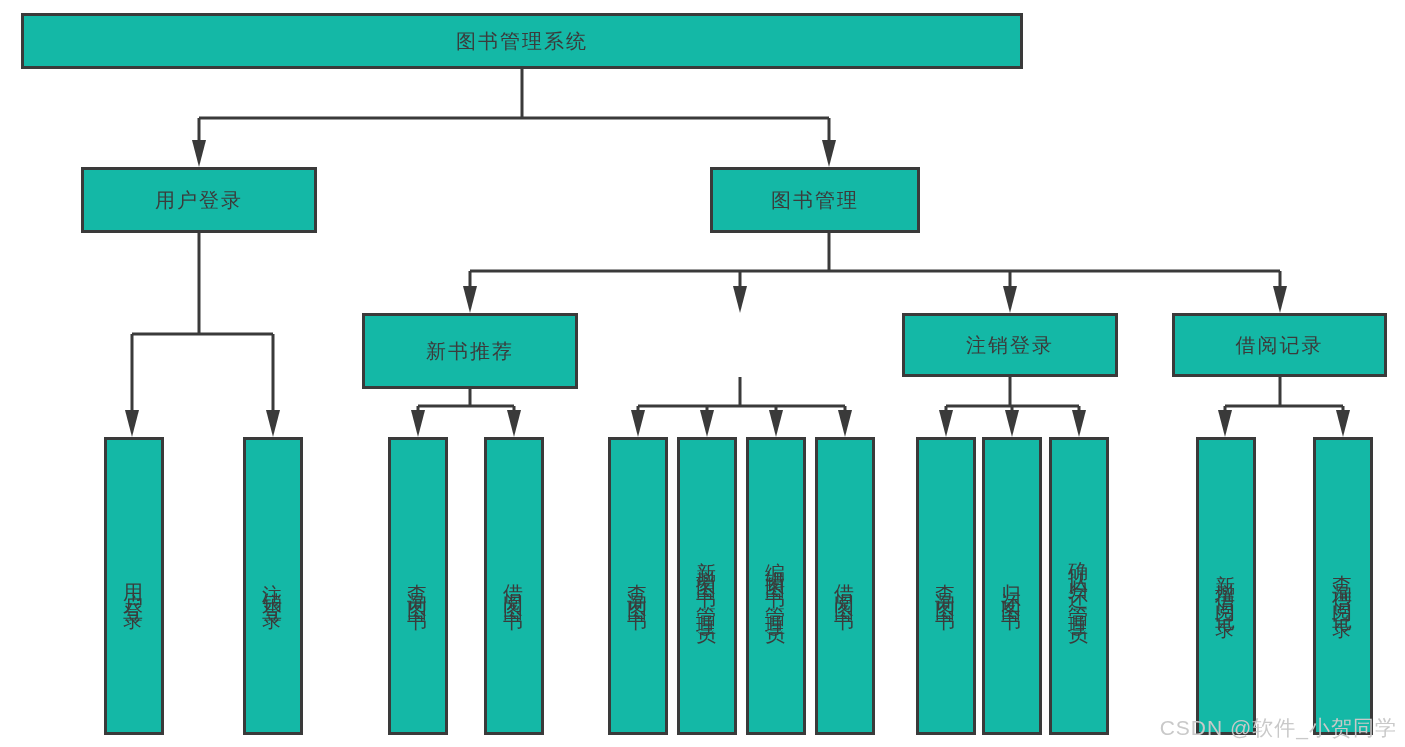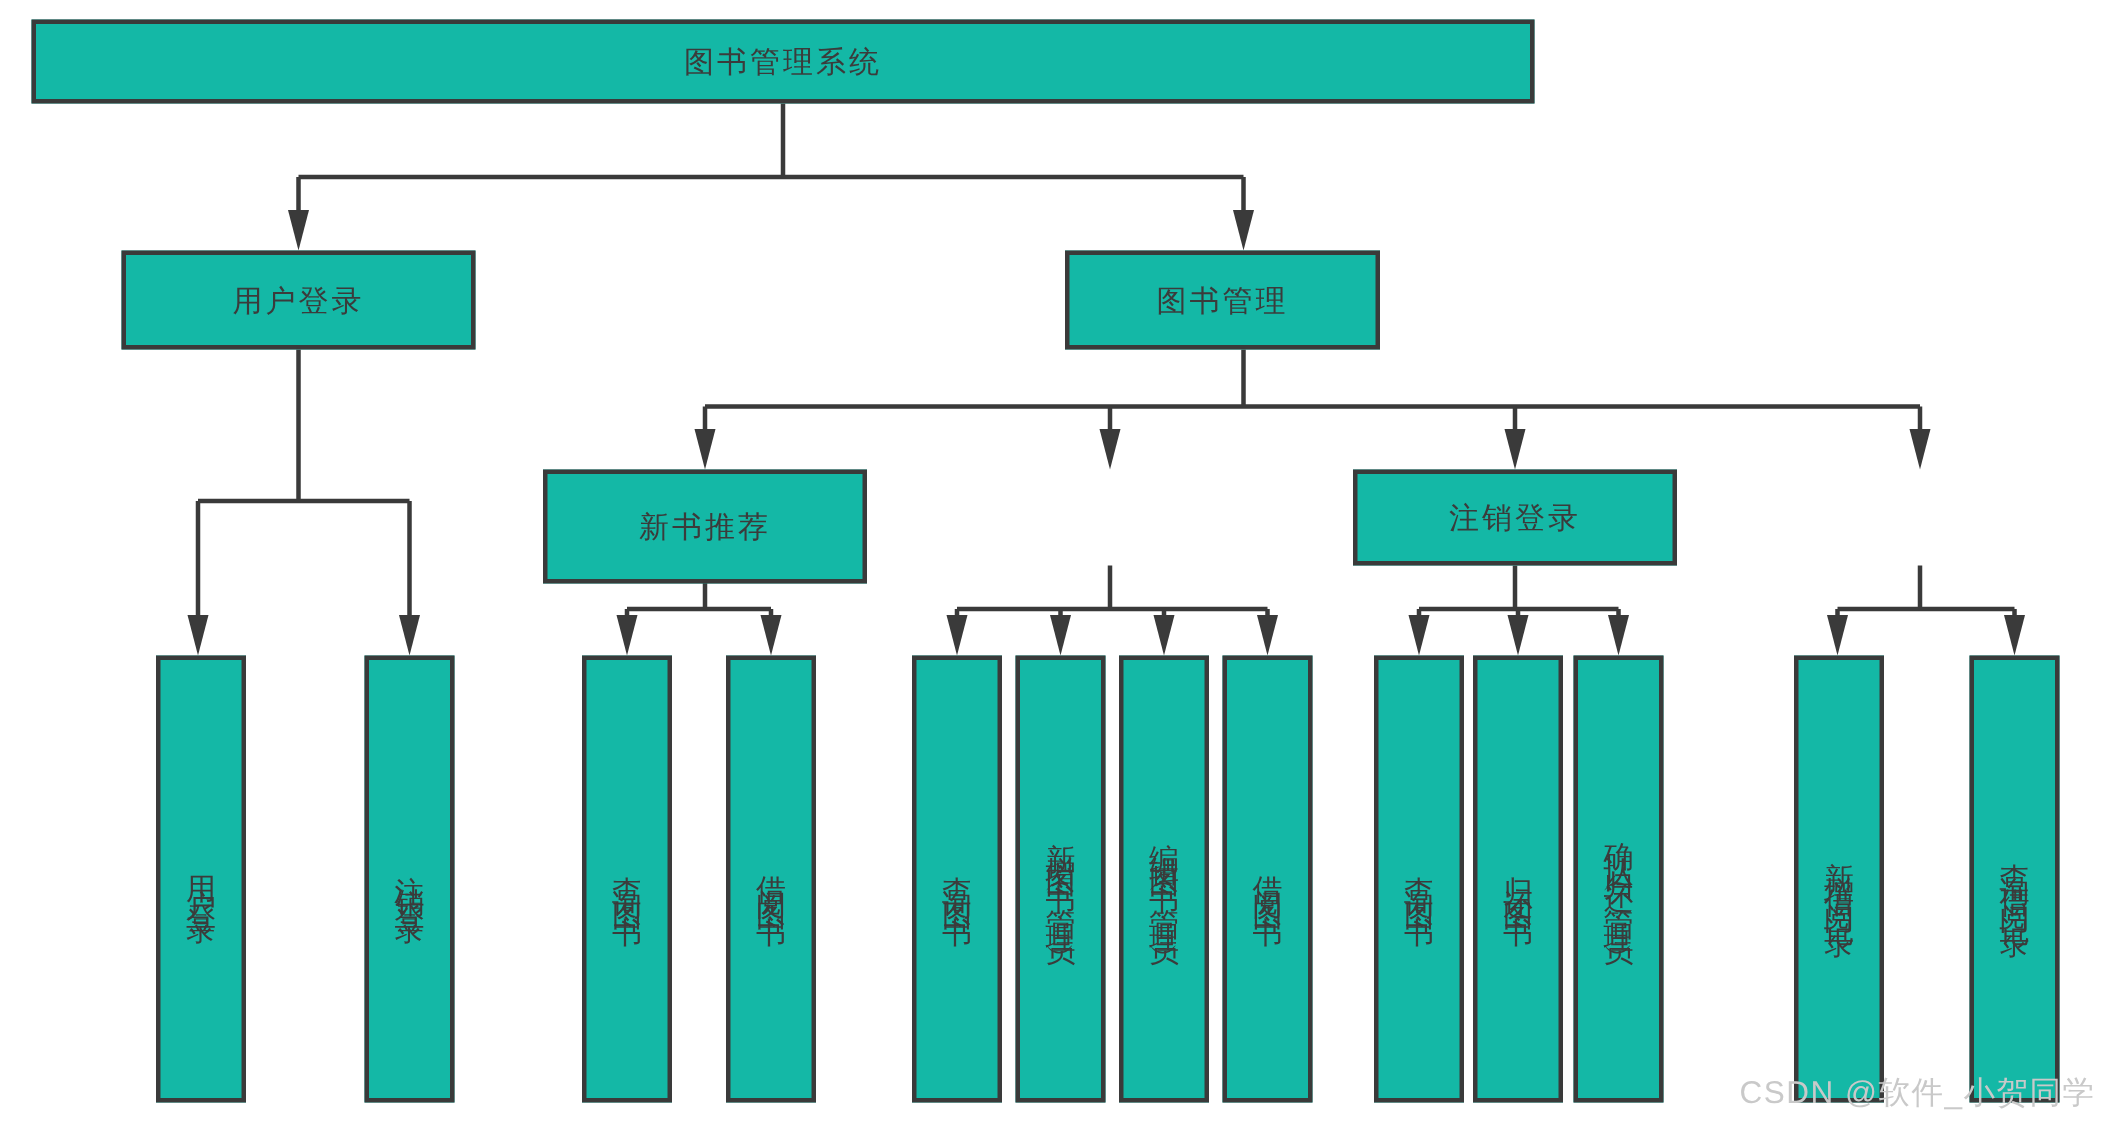--- a/index.html
+++ b/index.html
@@ -97,20 +97,23 @@
   <div class="node" style="left:710px;top:167px;width:210px;height:66px">
     <span>图书管理</span>
   </div>
 
   <div class="node" style="left:362px;top:313px;width:216px;height:76px">
     <span>新书推荐</span>
   </div>
   <div class="node" style="left:902px;top:313px;width:216px;height:64px">
     <span>注销登录</span>
   </div>
+  <div class="node" style="left:1172px;top:313px;width:215px;height:64px">
+    <span>借阅记录</span>
+  </div>
 
   <div class="node" style="left:104px;top:437px;width:60px;height:298px">
     <span class="vtext">用户登录</span>
   </div>
   <div class="node" style="left:243px;top:437px;width:60px;height:298px">
     <span class="vtext">注销登录</span>
   </div>
 
   <div class="node" style="left:388px;top:437px;width:60px;height:298px">
     <span class="vtext">查询图书</span>

